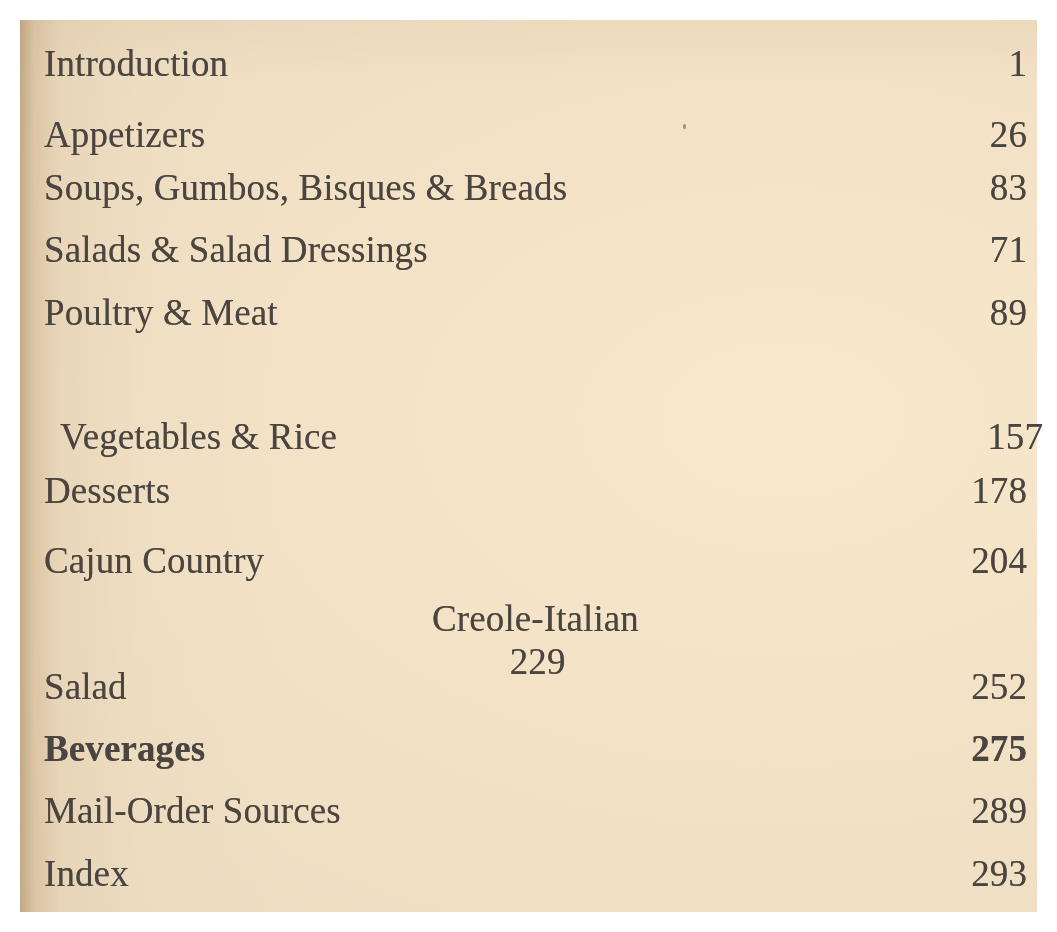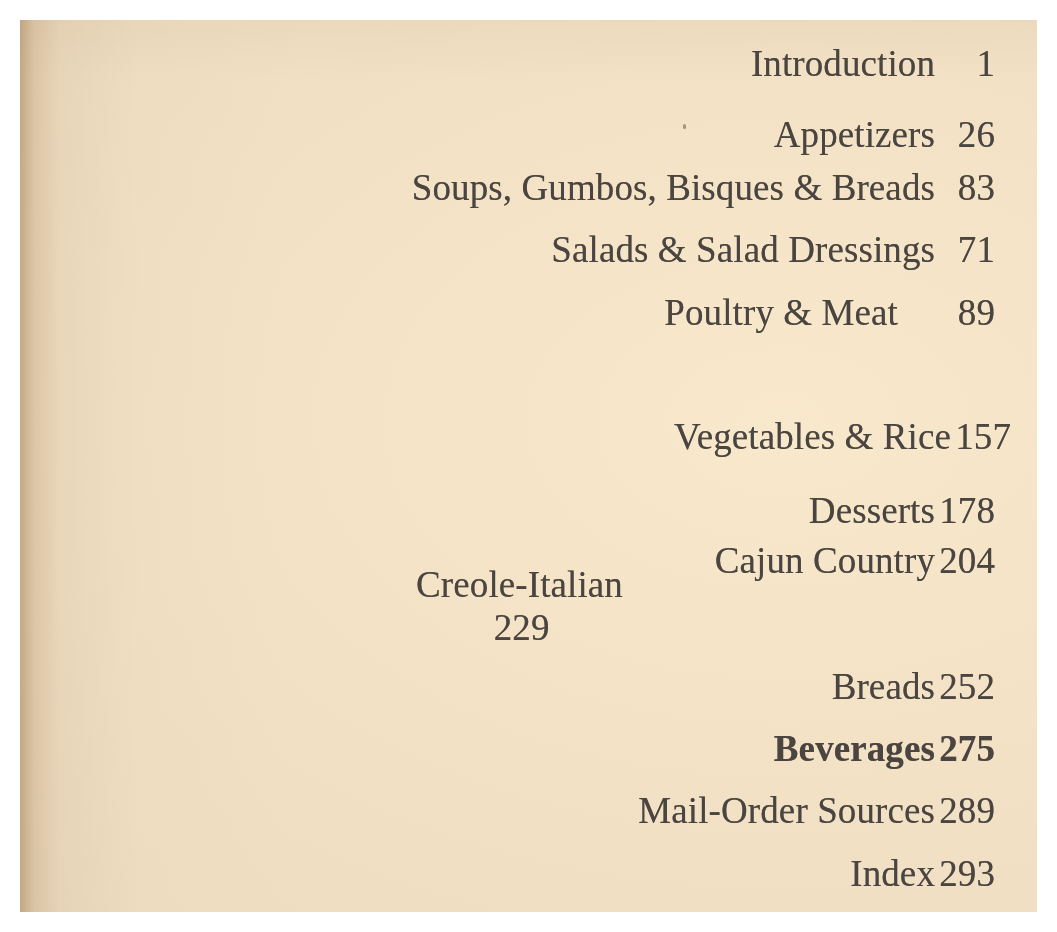--- a/index.html
+++ b/index.html
@@ -50,24 +50,24 @@
       padding: 0;
       list-style: none;
     }
     .toc-row {
       position: absolute;
       left: 0;
       width: 100%;
       height: 52px;
       display: flex;
       align-items: center;
-      justify-content: flex-end;
+      justify-content: space-between;
       box-sizing: border-box;
       padding-left: 24px;
-      padding-right: 42px;
+      padding-right: 10px;
       font-family: "Liberation Serif", "DejaVu Serif", serif;
       font-size: 37px;
       color: #4a4540;
       letter-spacing: 0.1px;
       text-shadow: 0 0 0.6px rgba(60,55,50,0.55);
     }
     .toc-title {
       white-space: nowrap;
     }
     .toc-page {
@@ -100,34 +100,34 @@
       <span class="toc-page">71</span>
     </li>
     <li class="toc-row" style="top:266px;gap:37px;">
       <span class="toc-title">Poultry &amp; Meat</span>
       <span class="toc-page">89</span>
     </li>
     <li class="toc-row" style="top:390px;margin-left:16px;">
       <span class="toc-title">Vegetables &amp; Rice</span>
       <span class="toc-page">157</span>
     </li>
-    <li class="toc-row" style="top:464px;font-family:Liberation Serif, serif;">
+    <li class="toc-row" style="top:444px;font-family:Liberation Serif, serif;">
       <span class="toc-title">Desserts</span>
       <span class="toc-page">178</span>
     </li>
     <li class="toc-row" style="top:514px;">
       <span class="toc-title">Cajun Country</span>
       <span class="toc-page">204</span>
     </li>
     <li class="toc-row" style="top:577px;flex-direction:column;">
       <span class="toc-title">Creole-Italian</span>
       <span class="toc-page">229</span>
     </li>
     <li class="toc-row" style="top:640px;">
-      <span class="toc-title">Breads</span>
+      <span class="toc-title">Salad</span>
       <span class="toc-page">252</span>
     </li>
     <li class="toc-row" style="top:702px;font-weight:bold;">
       <span class="toc-title">Beverages</span>
       <span class="toc-page">275</span>
     </li>
     <li class="toc-row" style="top:764px;">
       <span class="toc-title">Mail-Order Sources</span>
       <span class="toc-page">289</span>
     </li>

